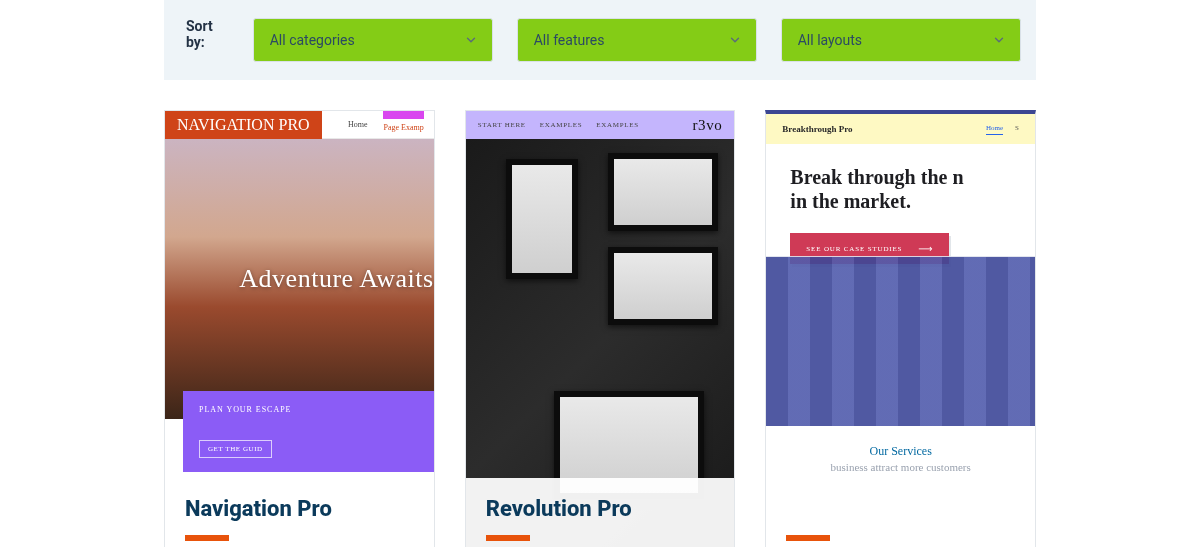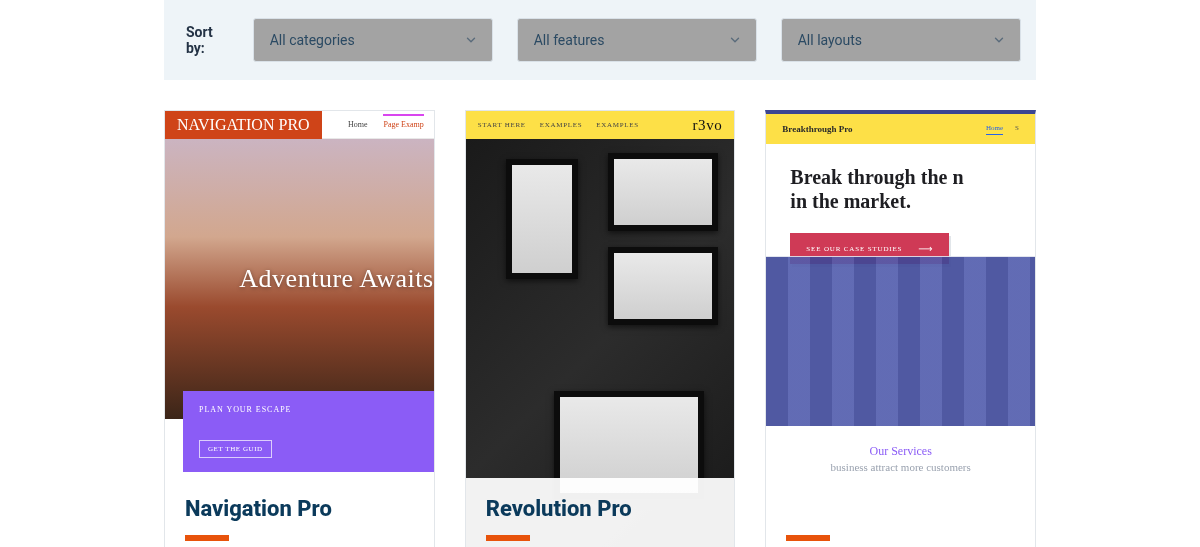--- a/index.html
+++ b/index.html
@@ -8,34 +8,34 @@
     background: #ffffff;
     width: 1200px;
     height: 547px;
     overflow: hidden;
   }
 
   
   .filter-bar {
     background: #eef4f8;
     display: flex;
-    align-items: center;
+    align-items: flex-start;
     gap: 24px;
     padding: 18px 22px;
     margin: 0 164px 30px 164px;
   }
   .filter-label {
     font-weight: 700;
     color: #233245;
     font-size: 14px;
     margin-right: 16px;
   }
   .select {
     position: relative;
-    background: #a3a3a3;
+    background: #84cc16;
     border: 1px solid #d9e1e8;
     border-radius: 3px;
     height: 44px;
     min-width: 240px;
     flex: 1;
     display: flex;
     align-items: center;
     padding: 0 16px;
     cursor: pointer;
   }
@@ -93,21 +93,21 @@
   }
 
   
 
   
   .thumb { position: absolute; inset: 0; }
   .thumb * { font-family: Georgia, "Times New Roman", serif; }
   .nav-top-wrap { display:flex; }
   .nav-brand { background:#cf4418; color:#fff; padding:0 12px; height:28px; display:flex; align-items:center; }
   .nav-menu  { background:#fff; flex:1; height:28px; display:flex; align-items:center; justify-content:flex-end; gap:16px; padding-right:10px; font-size:8px; color:#444; border-bottom:1px solid #e8e8e8; }
-  .nav-menu .active { color:#cf4418; border-top:2px solid #d946ef; padding-top:4px; margin-top:-6px; }
+  .nav-menu .active { color:#cf4418; border-top:8px solid #d946ef; padding-top:4px; margin-top:-6px; }
 
   .nav-hero {
     height: 280px;
     background:
       linear-gradient(180deg, #cbb4c1 0%, #d2a78e 35%, #9a4a2e 60%, #3b2518 100%);
     position: relative;
     display: flex;
     align-items: center;
     justify-content: flex-end;
   }
@@ -126,21 +126,21 @@
     padding: 14px 16px;
     font-size: 8px;
   }
   .nav-panel h5 { font-size:8px; letter-spacing:.12em; font-family:inherit; font-weight:500; margin-bottom:26px; }
   .nav-panel .row { display:flex; justify-content:space-between; align-items:center; }
   .nav-panel .btn { border:1px solid rgba(255,255,255,.7); padding:4px 8px; font-size:7px; letter-spacing:.08em; }
 
   
   .rev-top {
     height: 28px;
-    background: #fde047;
+    background: #c4b5fd;
     display: flex;
     align-items: center;
     padding: 0 12px;
     gap: 14px;
     font-size: 7px;
     letter-spacing: .1em;
     color: #444;
     font-family: -apple-system, BlinkMacSystemFont, sans-serif;
   }
   .rev-top .logo { margin-left:auto; font-weight:400; font-size:15px; letter-spacing:.04em; color:#111; }
@@ -152,21 +152,21 @@
   .win { position:absolute; border:6px solid #0c0c0c; background:linear-gradient(#e9e9e9,#cfcfcf); box-shadow: 0 2px 6px rgba(0,0,0,.6); }
   .win.a { left:40px;  top:20px;  width:72px; height:120px; }
   .win.b { left:142px; top:14px;  width:110px; height:78px; }
   .win.c { left:142px; top:108px; width:110px; height:78px; }
   .win.d { left:88px;  top:252px; width:150px; height:108px; }
 
   
   .card.bt { border-top: 4px solid #3c4692; }
   .bt-top {
     height: 30px;
-    background:#fde047;
+    background:#fef9c3;
     display:flex;
     align-items:center;
     padding:0 16px;
     font-size:9px;
     color:#2a2a2a;
   }
   .bt-top .brand { font-weight:600; font-family:Georgia,serif; }
   .bt-top .menu { margin-left:auto; display:flex; gap:12px; font-size:7px; color:#555; font-family:-apple-system,sans-serif; }
   .bt-top .menu .active { color:#2563eb; border-bottom:1px solid #2563eb; padding-bottom:2px; }
   .bt-headline {
@@ -196,21 +196,21 @@
     height: 170px;
     background:
       linear-gradient(180deg, rgba(62,72,152,.15), rgba(62,72,152,.15)),
       repeating-linear-gradient(90deg, #3e4898 0 22px, #5560b0 22px 44px);
     opacity:.9;
     border-top:1px solid #dfe3ee;
   }
   .bt-foot {
     text-align:center;
     font-family: Georgia, serif;
-    color:#8b5cf6;
+    color:#0369a1;
     font-size:12px;
     padding-top:18px;
   }
   .bt-sub {
     text-align:center;
     font-family: Georgia, serif;
     color:#9aa2af;
     font-size:11px;
     padding: 2px 12px 0;
   }

